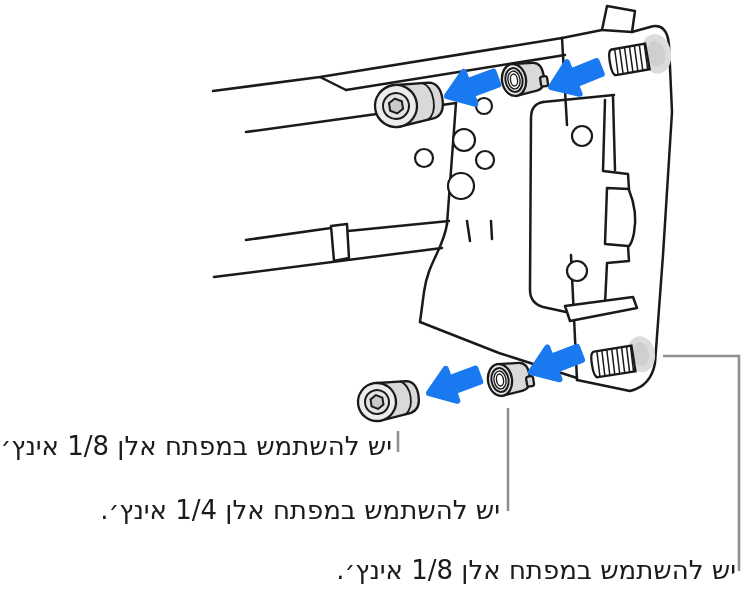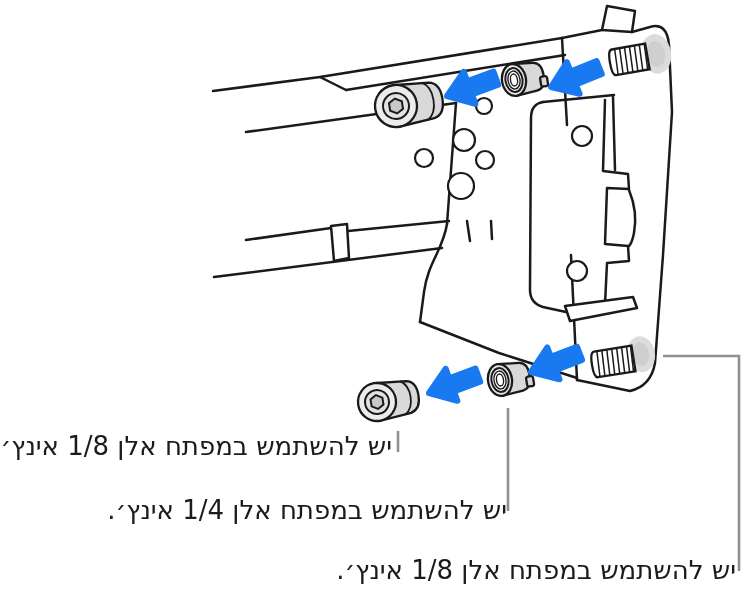--- a/index.html
+++ b/index.html
@@ -14,21 +14,21 @@
   .callout-label{
     position:absolute;
     direction:rtl;
     text-align:right;
     white-space:nowrap;
     font-size:26px;
     line-height:1.3;
     color:#1b1b1b;
   }
   .label-1{top:430px;right:355px;}
-  .label-2{top:494px;right:240px;}
+  .label-2{top:494px;right:247px;}
   .label-3{top:554px;right:11px;}
 </style>
 </head>
 <body>
 
 <div id="stage">
 
   <svg id="diagram-svg" width="747" height="596" viewBox="0 0 747 596">
 
     <g stroke="#1a1a1a" stroke-width="2.5" fill="none" stroke-linecap="round" stroke-linejoin="round">

